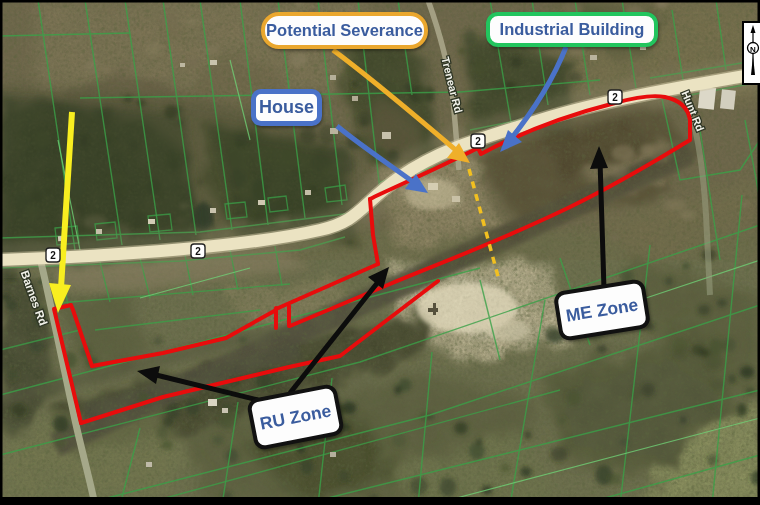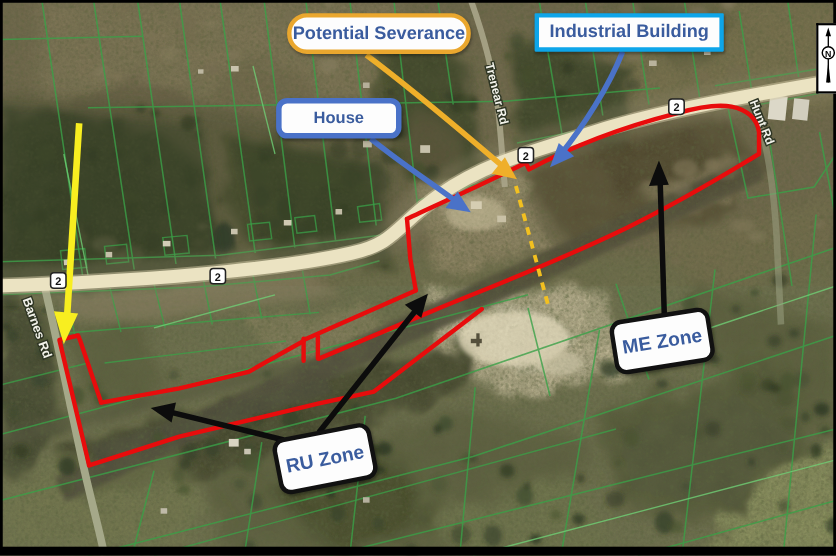--- a/index.html
+++ b/index.html
@@ -608,23 +608,23 @@
         </g>
 </g>
 
 <rect x="1" y="1" width="758" height="503" fill="none" stroke="#000" stroke-width="3"></rect>
 <rect x="0" y="497" width="760" height="8" fill="#000"></rect>
 </svg>
 
 
 <div class="box" style="left:261px;top:12px;width:167px;height:37px;border:4px solid #eaa72e;border-radius:18px;font-size:16.5px;line-height:29px;">Potential Severance</div>
 
-<div class="box" style="left:486px;top:12px;width:172px;height:35px;border:4px solid #0ea5e9;border-radius:1px;font-size:16.5px;line-height:27px;">Industrial Building</div>
-
-<div class="box" style="left:251px;top:89px;width:114px;height:37px;border:5px solid #4a72c8;border-radius:10px;font-size:15px;line-height:27px;">House</div>
+<div class="box" style="left:486px;top:12px;width:172px;height:35px;border:4px solid #22c55e;border-radius:12px;font-size:16.5px;line-height:27px;">Industrial Building</div>
+
+<div class="box" style="left:251px;top:89px;width:71px;height:37px;border:5px solid #4a72c8;border-radius:10px;font-size:18px;line-height:27px;">House</div>
 
 <div class="box" style="left:250px;top:391px;width:91px;height:52px;border:4px solid #111;border-radius:11px;font-size:17.5px;line-height:44px;transform:rotate(-11deg);">RU Zone</div>
 
 <div class="box" style="left:556px;top:285px;width:92px;height:50px;border:4px solid #111;border-radius:11px;font-size:17.5px;line-height:42px;transform:rotate(-9deg);">ME Zone</div>
 
 <div style="position:absolute;left:742px;top:21px;width:18px;height:60px;background:#fff;border:2px solid #000;border-right:none;">
 <svg width="18" height="60" viewBox="0 0 18 60">
 <line x1="9" y1="8" x2="9" y2="52" stroke="#000" stroke-width="1.2"></line>
 <polygon points="9,2 6.5,10 11.5,10" fill="#000"></polygon>
 <circle cx="9" cy="25" r="5.5" fill="#fff" stroke="#000" stroke-width="1.3"></circle>

